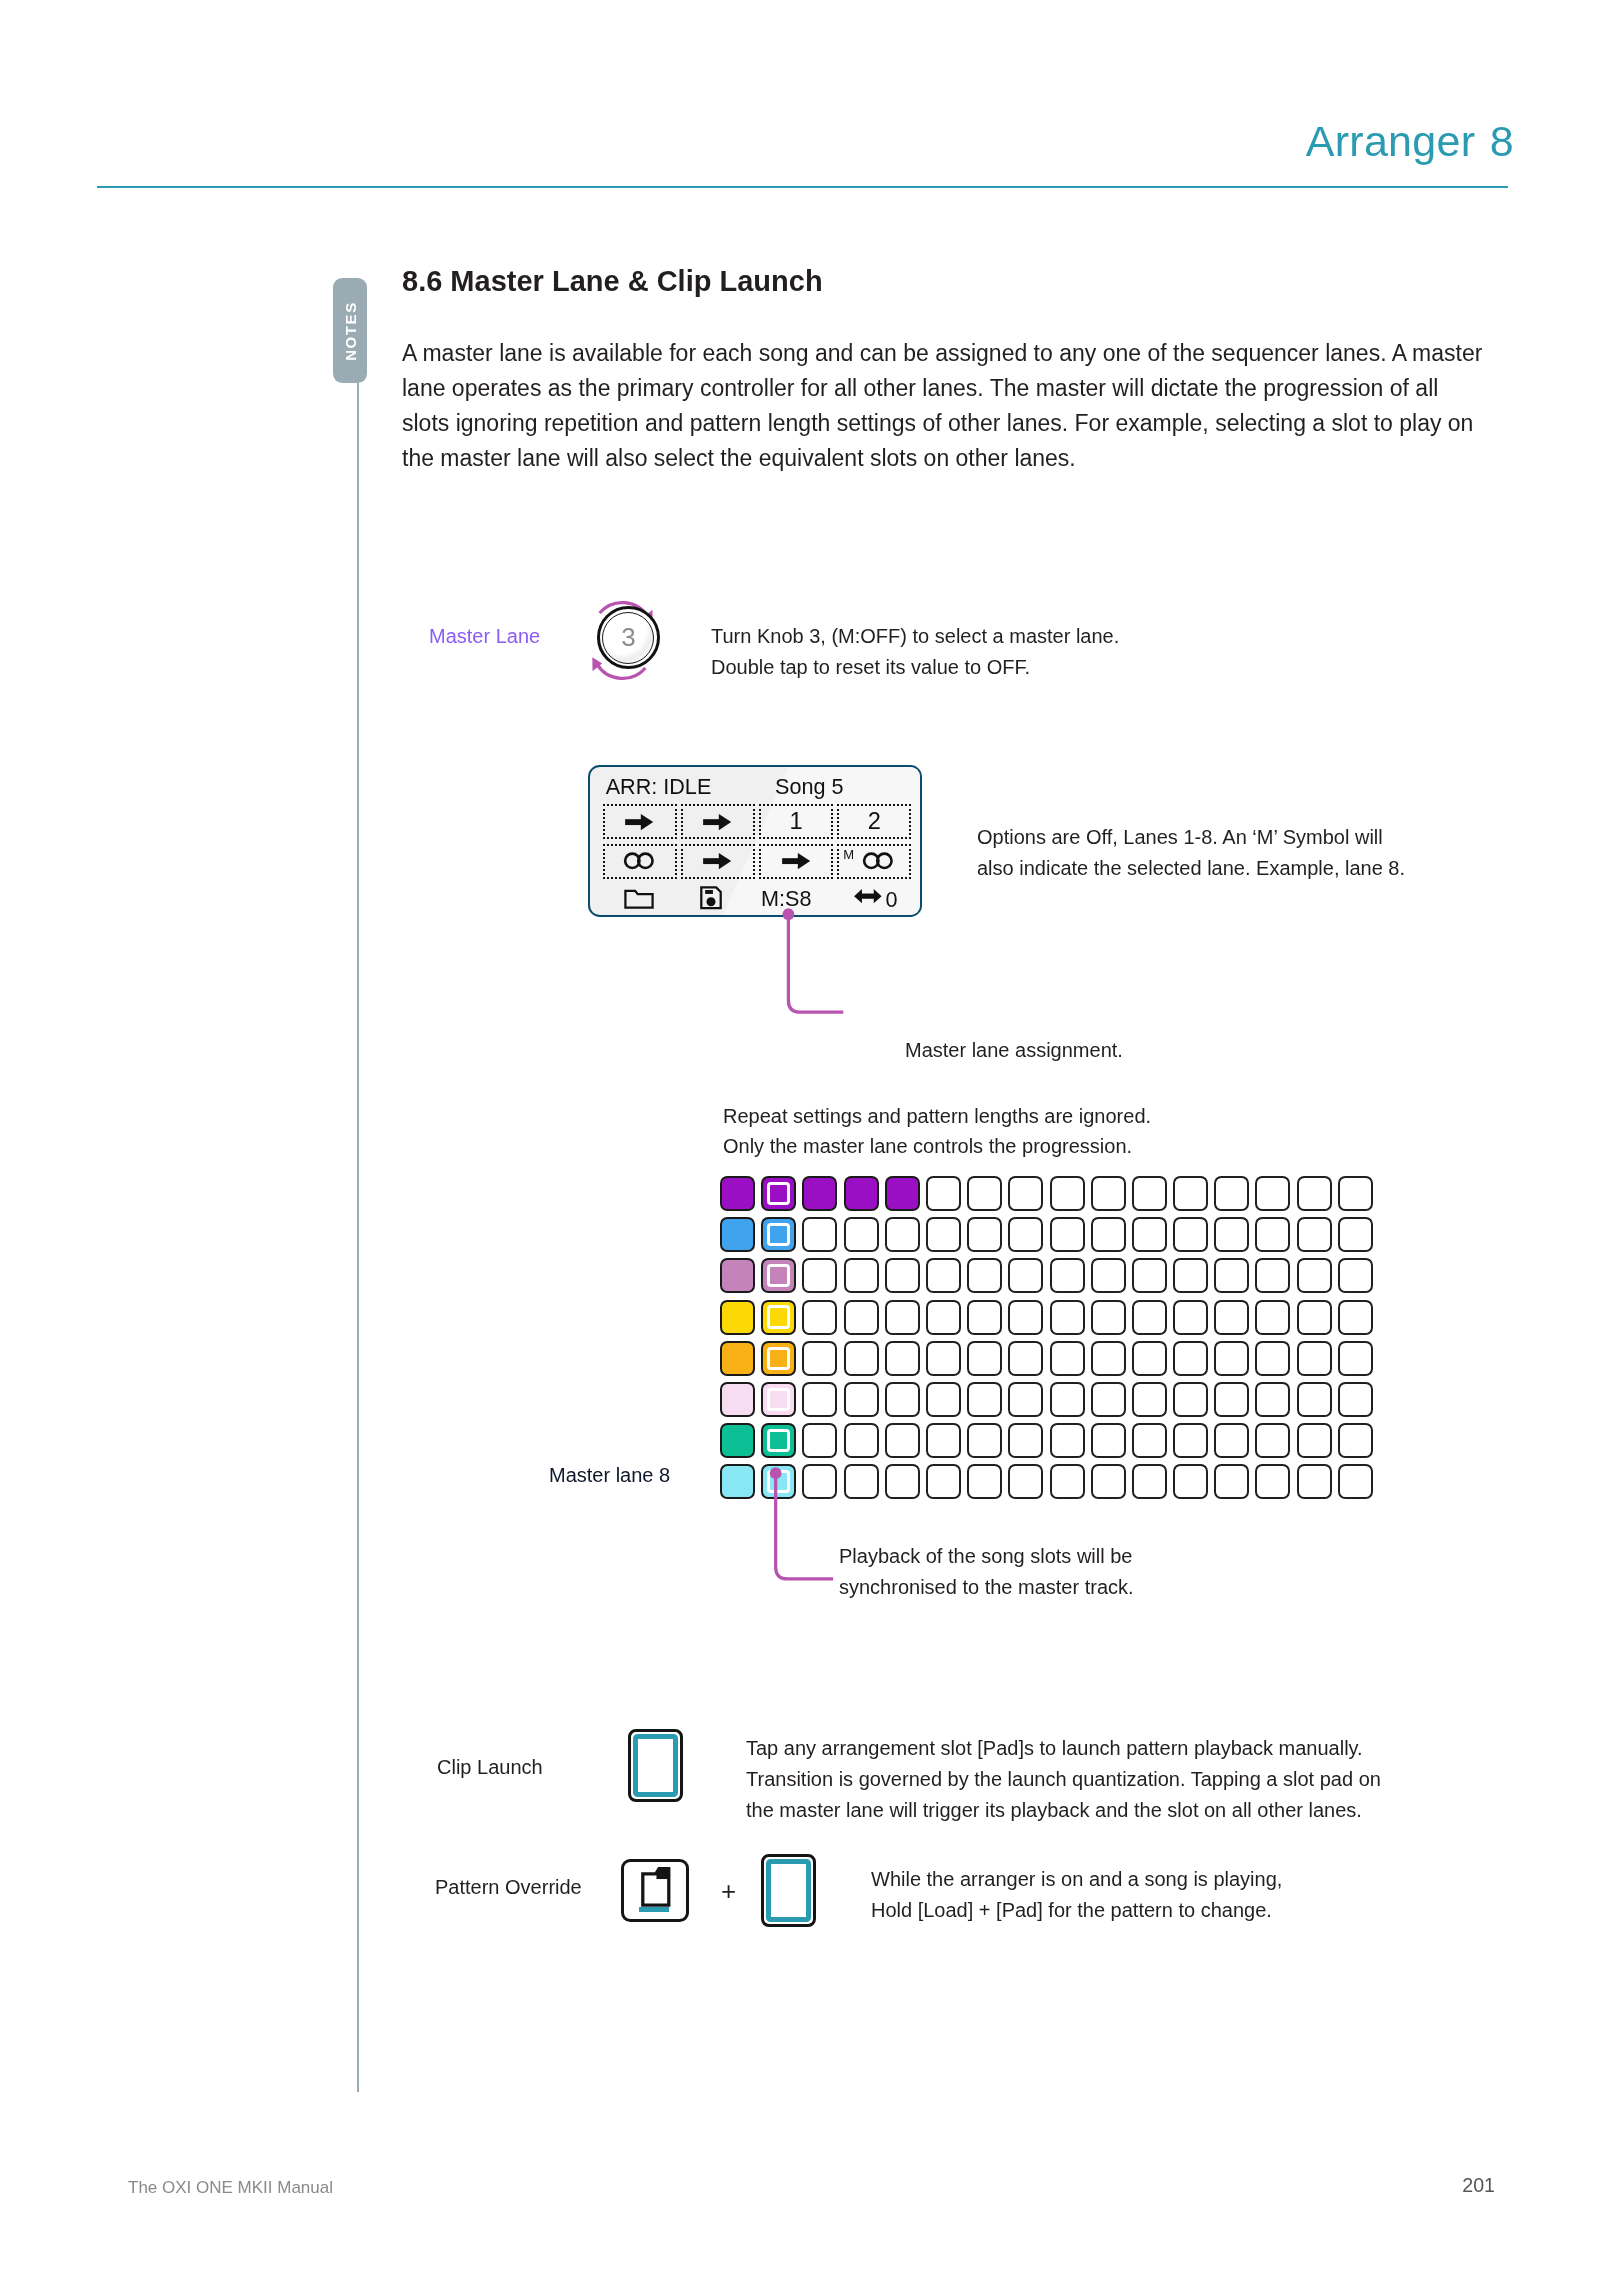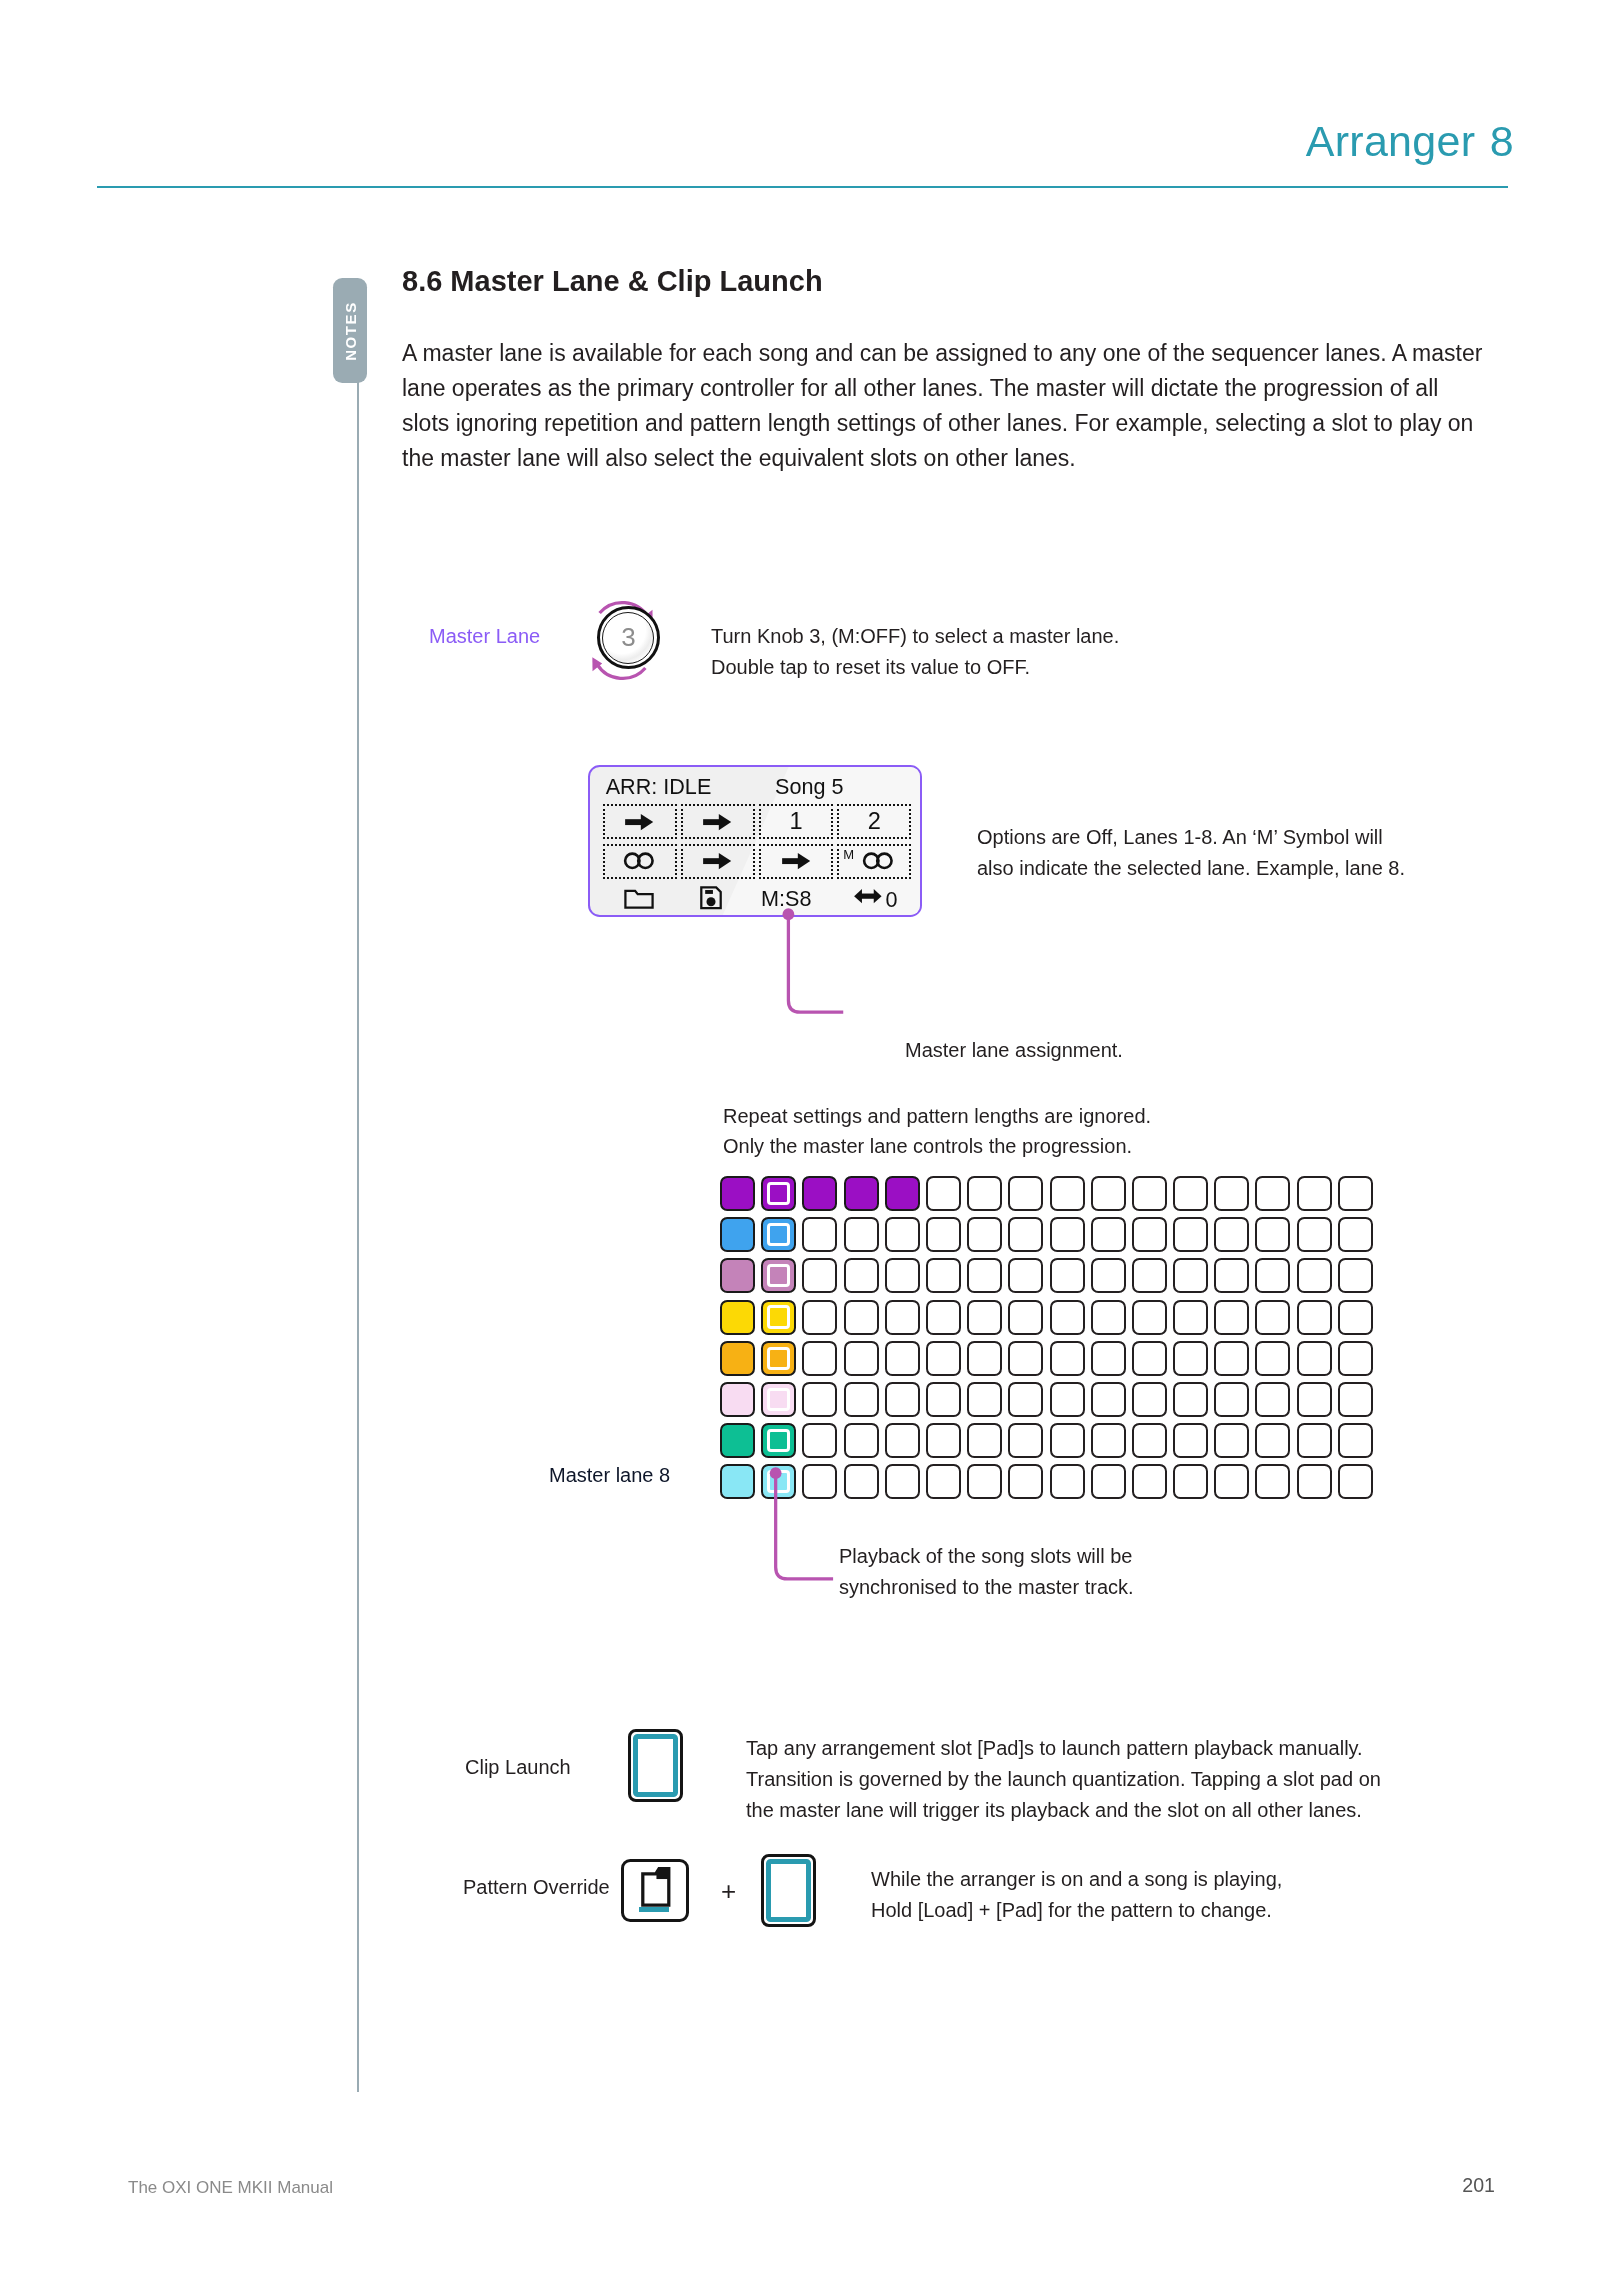--- a/index.html
+++ b/index.html
@@ -74,21 +74,21 @@
   #knob-arrows { position:absolute; left:0; top:0; width:85px; height:105px; }
 
   #knob-text {
     position:absolute; left:711px; top:621px;
     font-size:20px; line-height:31px; color:#231f20; white-space:nowrap;
   }
 
   
   #display {
     position:absolute; left:588px; top:765px; width:334px; height:152px;
-    background:#f0f0f0; border:2px solid #8b5cf6; border-radius:11.8px;
+    background:#f0f0f0; border:2px solid #0c4a6e; border-radius:11.8px;
     box-sizing:border-box; overflow:hidden;
   }
   #display .gloss {
     position:absolute; right:-39px; top:-59px; width:196px; height:275px;
     background:#f7f7f7; transform:rotate(24deg);
   }
   #display .row-top {
     position:absolute; left:0; top:5.2px; width:100%; height:29px;
     display:flex; align-items:center;
   }
@@ -147,21 +147,21 @@
     position:absolute; left:3.9px; top:3.9px; right:3.9px; bottom:3.9px;
     border:3.3px solid #ffffff; border-radius:3.9px; box-sizing:border-box;
   }
   #masterlane8-label {
     position:absolute; left:549px; top:1464px;
     font-size:20px; color:#0f172a; white-space:nowrap;
   }
 
   
   .row-label {
-    position:absolute; font-size:20px; color:#231f20; white-space:nowrap;margin-left:28px;
+    position:absolute; font-size:20px; color:#231f20; white-space:nowrap;
   }
   .pad-btn {
     position:absolute; width:55px; height:73px;
   }
   .pad-btn .shell {
     position:absolute; left:0; top:0; width:55px; height:73px;
     border:3.3px solid #141414; border-radius:7.9px; box-sizing:border-box;
     background:#ffffff;
   }
   .pad-btn .teal {

